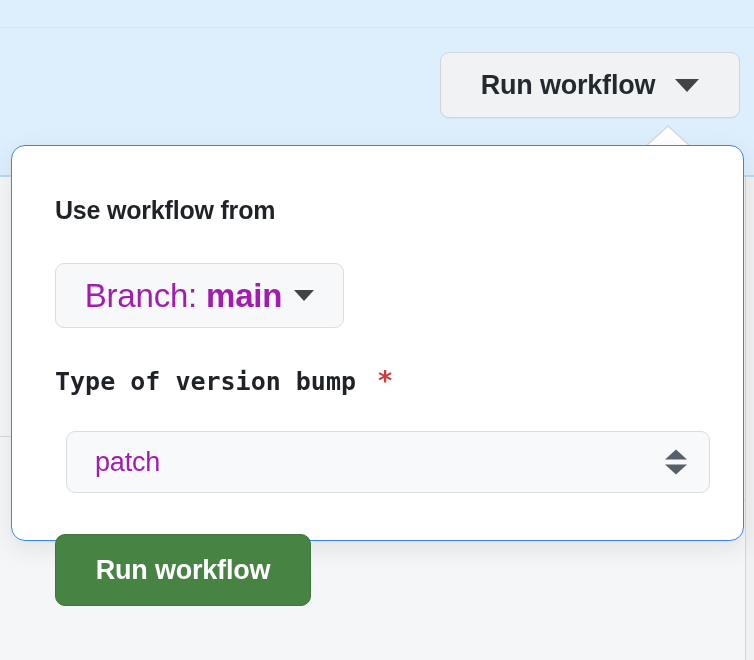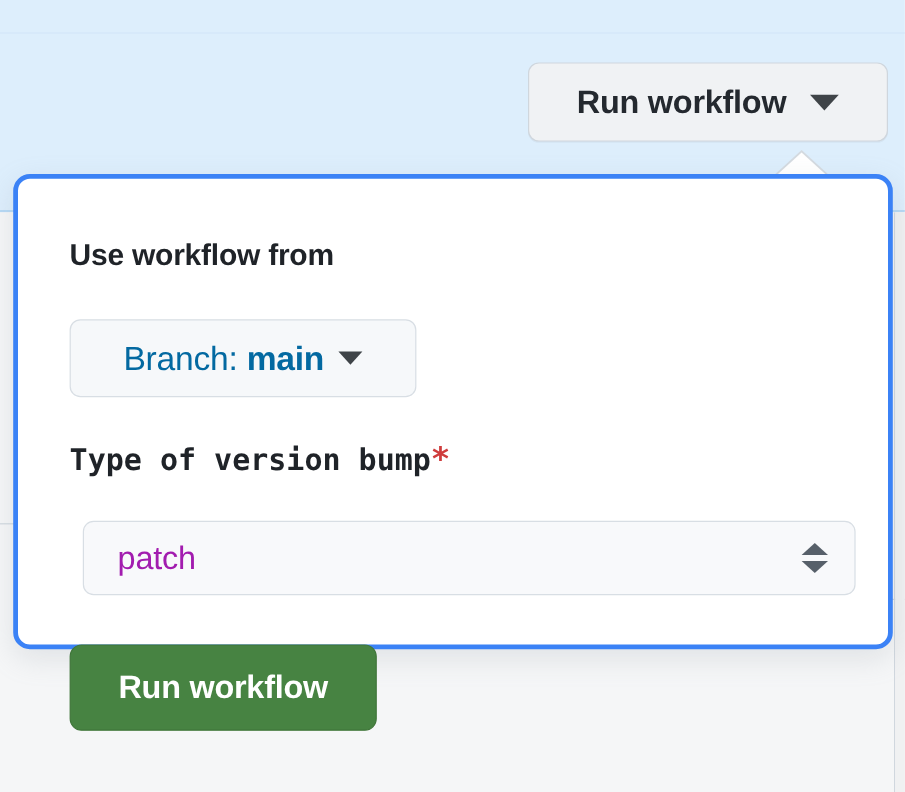--- a/index.html
+++ b/index.html
@@ -123,21 +123,21 @@
 
   
   .popup {
     position: absolute;
     left: 11px;
     top: 145px;
     width: 733px;
     height: 396px;
     box-sizing: border-box;
     background: #ffffff;
-    border: 4px solid #3b82f6;
+    border: 1px solid #3b82f6;
     border-radius: 14px;
     box-shadow: 0 8px 24px rgba(140,149,159,0.2);
     padding-left: 45px;
   }
   .popup-caret-outer {
     position: absolute;
     left: 645px;
     top: 125px;
     width: 0;
     height: 0;
@@ -185,22 +185,22 @@
     background: #f6f8fa;
     border: 1px solid #d8dee4;
     border-radius: 9px;
     display: flex;
     align-items: center;
     justify-content: center;
     gap: 12px;
     cursor: pointer;
   }
   .branch-text {
-    font-size: 28px;
-    color: #0369a1;
+    font-size: 33px;
+    color: #a21caf;
     letter-spacing: -0.2px;
     white-space: nowrap;
   }
   .branch-text .branch-name {
     font-weight: 700;
   }
   .caret-down-sm {
     width: 0;
     height: 0;
     border-left: 10px solid transparent;
@@ -213,21 +213,21 @@
     position: absolute;
     left: 43px;
     top: 219px;
     font-family: "DejaVu Sans Mono", "Liberation Mono", monospace;
     font-size: 25px;
     font-weight: 700;
     color: #1f2328;
     white-space: nowrap;
     display: flex;
     align-items: baseline;
-    gap: 0;
+    gap: 21px;
   }
   .required-asterisk {
     color: #cf3c3c;
     font-size: 27px;
     font-weight: 700;
   }
 
   .select-wrap {
     position: absolute;
     left: 54px;

